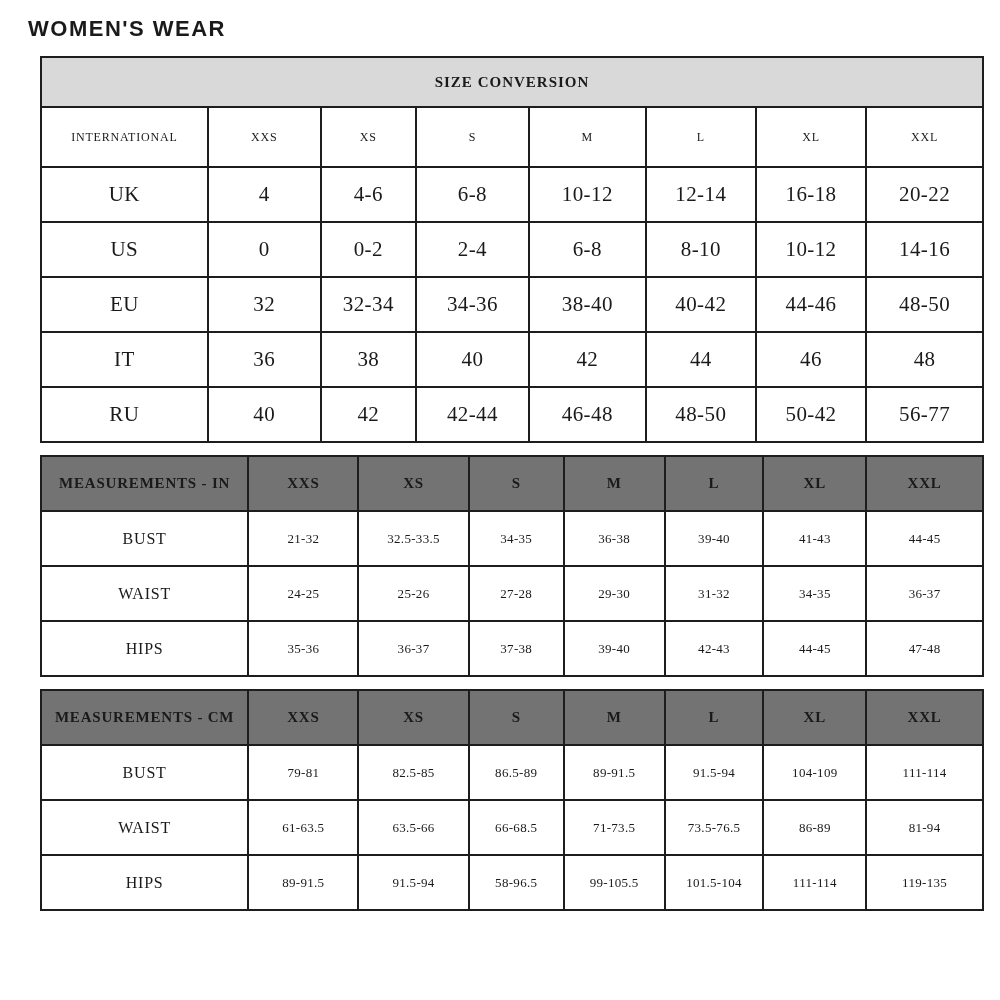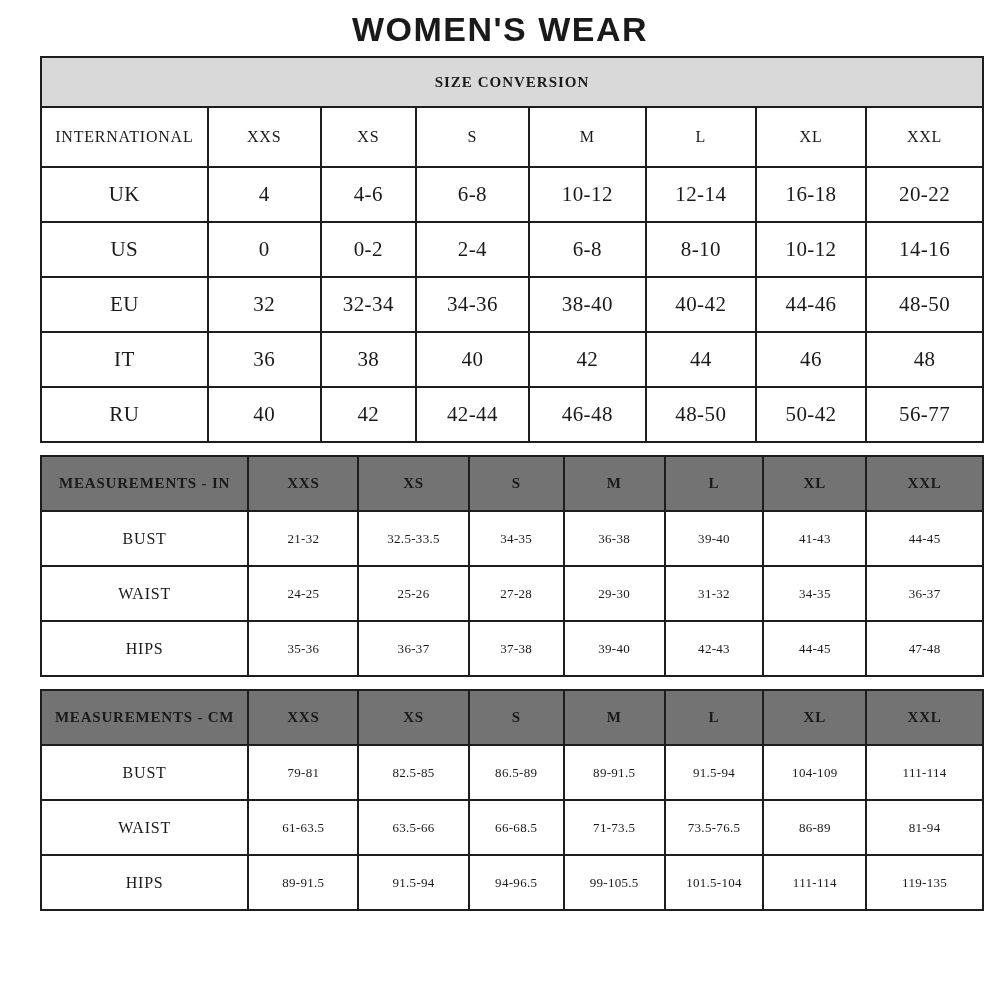--- a/index.html
+++ b/index.html
@@ -1,28 +1,28 @@
 <!DOCTYPE html>
 <html><head>
 <meta charset="utf-8">
 <style>
   html,body{margin:0;padding:0;background:#ffffff;}
   body{width:1000px;height:1000px;overflow:hidden;
        font-family:"Liberation Sans",sans-serif;color:#1a1a1a;}
   .page{padding:0 28px;box-sizing:border-box;width:1000px;}
-  .title{text-align:center;font-size:34px;font-weight:bold;
+  .title{font-size:22px;font-weight:bold;
          letter-spacing:1.5px;margin:14px 0 12px 0;line-height:30px;}
   table{width:100%;border-collapse:collapse;table-layout:fixed;margin:0 0 12px 12px;font-family:Liberation Serif, serif;}
   td{border:2px solid #1d1d1d;text-align:center;vertical-align:middle;
      padding:0 2px;overflow:hidden;}
   
   .banner{background:#d9d9d9;font-weight:bold;font-size:15px;
           letter-spacing:1px;height:48px;}
   
-  .conv .head-row td{height:58px;font-size:16px;letter-spacing:.8px;}
+  .conv .head-row td{height:58px;font-size:12px;letter-spacing:.8px;}
   .conv .data-row td{height:53px;font-size:21px;letter-spacing:.4px;}
   
   .meas .head-row td{background:#737373;font-weight:bold;font-size:15px;
                      letter-spacing:.8px;height:53px;}
   .meas .data-row td{height:53px;font-size:13px;letter-spacing:.3px;}
   .meas .data-row .lbl{font-size:16px;letter-spacing:.8px;}
 </style>
 </head>
 <body>
 
@@ -202,21 +202,21 @@
       <td>66-68.5</td>
       <td>71-73.5</td>
       <td>73.5-76.5</td>
       <td>86-89</td>
       <td>81-94</td>
     </tr>
     <tr class="data-row">
       <td class="lbl">HIPS</td>
       <td>89-91.5</td>
       <td>91.5-94</td>
-      <td>94-96.5</td>
+      <td>58-96.5</td>
       <td>99-105.5</td>
       <td>101.5-104</td>
       <td>111-114</td>
       <td>119-135</td>
     </tr>
   </tbody>
     </table>
 
 </div>
 

